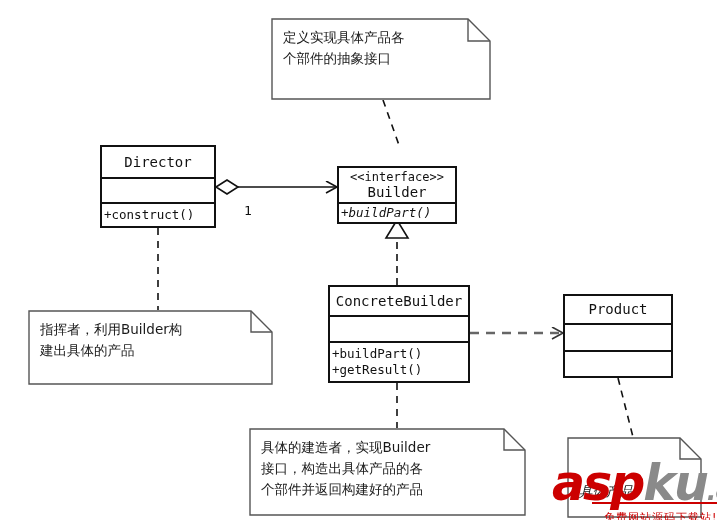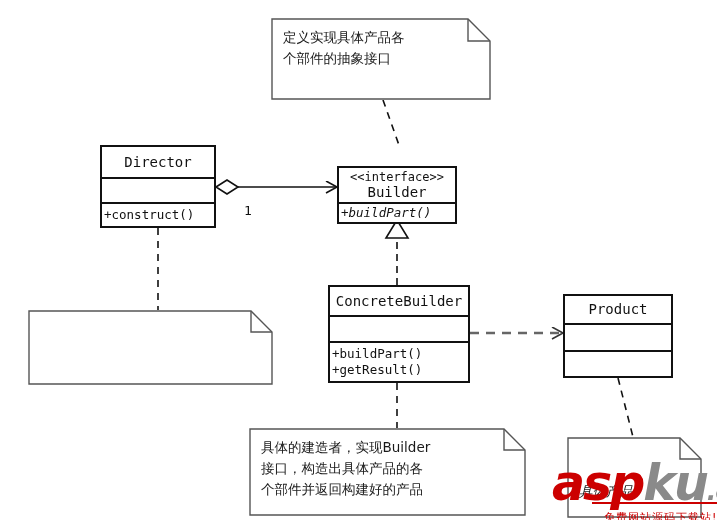--- a/index.html
+++ b/index.html
@@ -194,20 +194,22 @@
     </svg>
     <div class="note-text">定义实现具体产品各
 个部件的抽象接口</div>
   </div>
 
   <div class="uml-note" style="left:28px; top:310px; width:245px; height:75px;">
     <svg class="note-shape" viewBox="0 0 245 75" preserveAspectRatio="none">
       <path d="M 1,1 L 223,1 L 244,22 L 244,74 L 1,74 Z" fill="#ffffff" stroke="#555555" stroke-width="1.4" vector-effect="non-scaling-stroke"></path>
       <path d="M 223,1 L 223,22 L 244,22" fill="none" stroke="#555555" stroke-width="1.4" vector-effect="non-scaling-stroke"></path>
     </svg>
+    <div class="note-text">指挥者，利用Builder构
+建出具体的产品</div>
   </div>
 
   <div class="uml-note" style="left:249px; top:428px; width:277px; height:88px;">
     <svg class="note-shape" viewBox="0 0 277 88" preserveAspectRatio="none">
       <path d="M 1,1 L 255,1 L 276,22 L 276,87 L 1,87 Z" fill="#ffffff" stroke="#555555" stroke-width="1.4" vector-effect="non-scaling-stroke"></path>
       <path d="M 255,1 L 255,22 L 276,22" fill="none" stroke="#555555" stroke-width="1.4" vector-effect="non-scaling-stroke"></path>
     </svg>
     <div class="note-text">具体的建造者，实现Builder
 接口，构造出具体产品的各
 个部件并返回构建好的产品</div>

